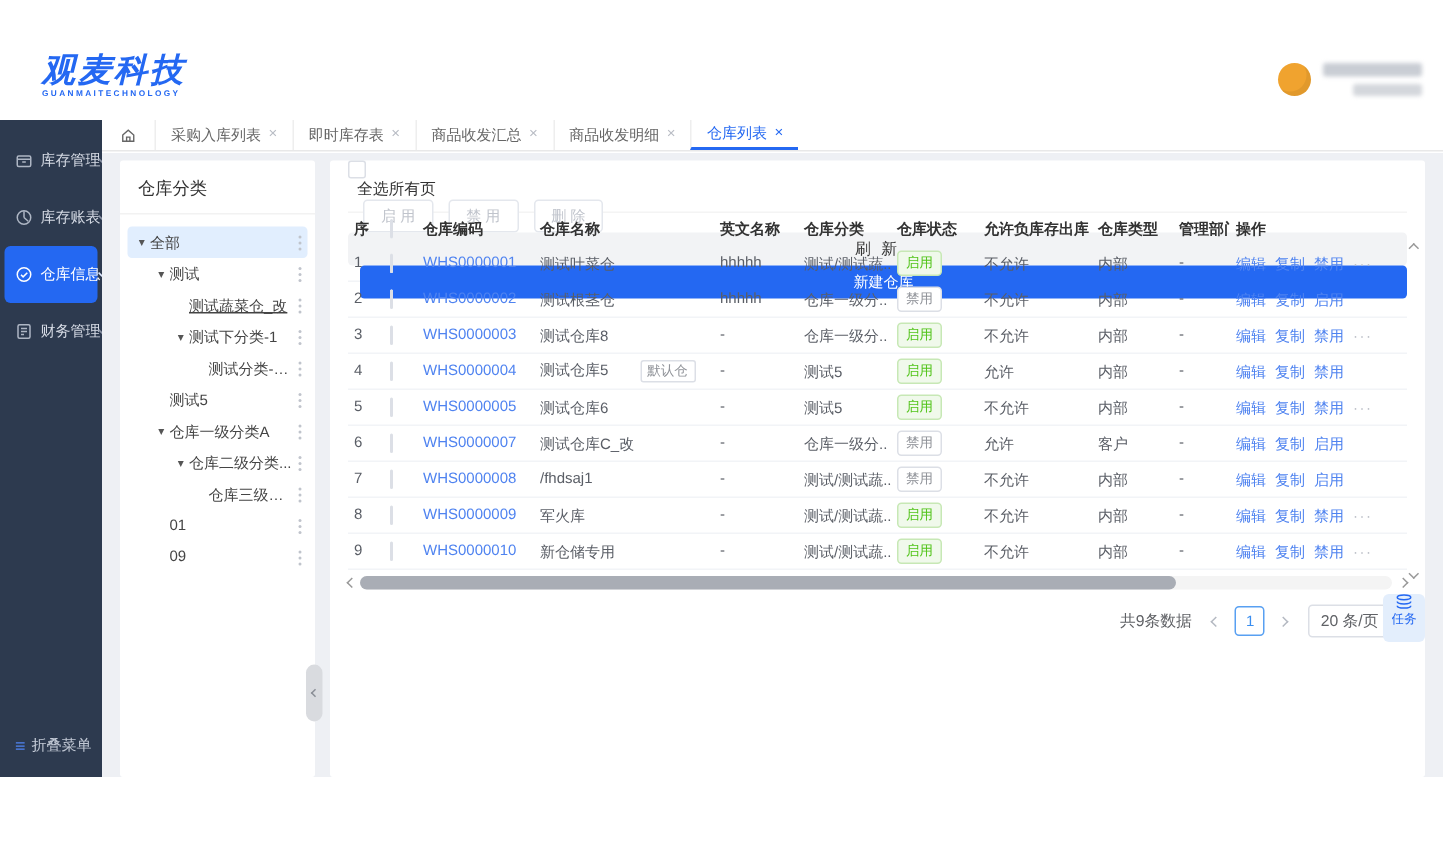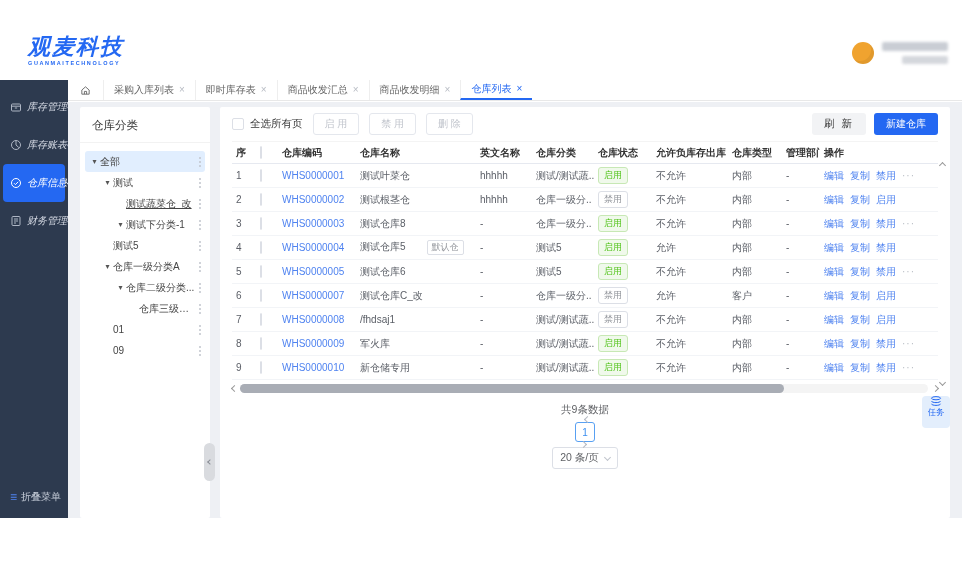--- a/index.html
+++ b/index.html
@@ -20,21 +20,21 @@
   .blur-wrap{margin-left:8px;}
   .blur-bar{background:#c9cdd4;border-radius:2px;filter:blur(1.5px);}
   .blur-bar.b1{width:66px;height:9px;}
   .blur-bar.b2{width:46px;height:8px;margin-top:5px;margin-left:20px;background:#d4d7dc;}
 
   
   .sidebar{position:absolute;left:0;top:80px;width:68px;height:438px;background:var(--side-bg);}
   .side-list{padding-top:8px;}
   .side-item{display:flex;align-items:center;height:38px;margin:0 3px;padding:0 5px 0 7px;border-radius:4px;color:#d6dbe5;cursor:pointer;}
   .side-item .s-ico{width:13px;height:13px;flex:0 0 13px;display:flex;align-items:center;color:#aeb6c4;}
-  .side-item .s-label{font-size:10px;margin-left:4px;white-space:nowrap;flex:1;font-style:italic;}
+  .side-item .s-label{font-size:10px;margin-left:4px;white-space:nowrap;flex:1;}
   .side-item .chev{width:5px;height:5px;border-right:1px solid #8b94a6;border-bottom:1px solid #8b94a6;transform:rotate(-45deg);}
   .side-item.active{background:var(--accent);color:#fff;}
   .side-item.active .s-ico{color:#fff;}
   .side-item.active .chev{border-color:#dfe9ff;}
   .collapse-menu{position:absolute;left:10px;bottom:14px;display:flex;align-items:center;color:#c3cad6;font-size:10px;cursor:pointer;}
   .collapse-menu .c-ico{color:#4f83f0;font-size:12px;margin-right:4px;line-height:1;}
 
   
   .tabbar{position:absolute;left:68px;top:80px;right:0;height:21px;background:#fff;border-bottom:1px solid #e8e8e8;display:flex;align-items:stretch;font-size:10px;color:#666;}
   .tab-home{display:flex;align-items:center;padding:0 12px;color:#666;cursor:pointer;}
@@ -50,21 +50,21 @@
   .tree-list{padding-top:8px;}
   .tree-item{display:flex;align-items:center;height:21px;margin:0 5px;border-radius:3px;font-size:10px;color:#444;cursor:pointer;}
   .tree-item.selected{background:#e1eefe;}
   .t-caret{width:11px;flex:0 0 11px;text-align:center;color:#555;font-size:8px;line-height:1;}
   .t-label{flex:1;white-space:nowrap;overflow:hidden;text-overflow:ellipsis;}
   .t-kebab{flex:0 0 10px;display:flex;justify-content:center;}
   .dot3{width:2px;height:2px;border-radius:50%;background:#c0c4cc;box-shadow:0 -4px 0 #c0c4cc,0 4px 0 #c0c4cc;}
 
   .table-card{flex:1;margin-left:10px;background:#fff;height:411px;border-radius:2px;position:relative;padding:0 12px;}
   
-  .tool-row{height:34px;display:flex;align-items:center;}
+  .tool-row{height:34px;display:flex;flex-direction:column;}
   .cbx{width:12px;height:12px;border:1px solid #dcdfe6;border-radius:2px;background:#fff;flex:0 0 12px;}
   .tool-row .sel-label{font-size:10.5px;color:#333;margin-left:6px;}
   .tool-btn{margin-left:10px;padding:3px 11px;font-size:10px;color:#c0c4cc;background:#fff;border:1px solid #e4e7ed;border-radius:3px;cursor:not-allowed;}
   .tool-spacer{flex:1;}
   .btn-refresh{padding:4px 12px;font-size:10.5px;color:#333;background:#f2f3f5;border:none;border-radius:3px;cursor:pointer;letter-spacing:2px;}
   .btn-create{margin-left:8px;padding:4px 12px;font-size:10px;color:#fff;background:var(--accent);border:none;border-radius:3px;cursor:pointer;}
 
   
   table{border-collapse:collapse;table-layout:fixed;width:706px;}
   th,td{padding:0 4px;font-size:10px;text-align:left;white-space:nowrap;overflow:hidden;}
@@ -85,21 +85,21 @@
   .hscroll{display:flex;align-items:center;height:12px;margin-top:2px;}
   .hs-arrow{width:5px;height:5px;border-right:1px solid #999;border-bottom:1px solid #999;flex:0 0 5px;cursor:pointer;}
   .hs-left{transform:rotate(135deg);} .hs-right{transform:rotate(-45deg);margin-left:2px;}
   .hs-track{flex:1;height:9px;margin:0 3px;background:#f4f4f4;border-radius:5px;position:relative;}
   .hs-thumb{position:absolute;left:0;top:0;height:9px;width:79%;background:#a9adb5;border-radius:5px;cursor:grab;}
   .vrail{position:absolute;right:3px;top:56px;width:8px;height:222px;}
   .v-arrow{position:absolute;left:1px;width:5px;height:5px;border-right:1px solid #999;border-bottom:1px solid #999;cursor:pointer;}
   .v-up{top:0;transform:rotate(-135deg);} .v-down{bottom:0;transform:rotate(45deg);}
 
   
-  .foot-row{display:flex;align-items:center;justify-content:flex-end;margin-top:9px;font-size:10.5px;color:#606266;flex-direction:column;}
+  .foot-row{display:flex;align-items:center;justify-content:flex-end;margin-top:9px;font-size:10.5px;color:#606266;}
   .pg-arrow{width:5px;height:5px;border-right:1px solid #b4b9c2;border-bottom:1px solid #b4b9c2;cursor:pointer;}
   .pg-prev{transform:rotate(135deg);margin:0 10px 0 14px;}
   .pg-next{transform:rotate(-45deg);margin:0 14px 0 10px;}
   .pg-page{width:20px;height:20px;border:1px solid #58a0f2;border-radius:3px;color:#3a8ef0;display:flex;align-items:center;justify-content:center;font-size:10px;cursor:pointer;}
   .pg-size{display:flex;align-items:center;border:1px solid #dcdfe6;border-radius:3px;padding:3px 7px;color:#606266;cursor:pointer;background:#fff;justify-content:center;}
   .pg-size .chev-down{width:5px;height:5px;border-right:1px solid #c0c4cc;border-bottom:1px solid #c0c4cc;transform:rotate(45deg);margin-left:6px;margin-top:-2px;}
 
   
   .task-fab{position:absolute;right:12px;top:396px;width:28px;height:32px;background:#e3eefc;border-radius:4px;display:flex;flex-direction:column;align-items:center;justify-content:center;cursor:pointer;}
   .task-fab .t-ico{color:var(--accent);line-height:1;}
@@ -228,20 +228,27 @@
           <div class="tree-item" style="padding-left: 30px; text-decoration: underline;">
             <span class="t-caret"></span>
             <span class="t-label">测试蔬菜仓_改</span>
             <span class="t-kebab">
               <span class="dot3"></span>
             </span>
           </div>
           <div class="tree-item" style="padding-left: 30px;">
             <span class="t-caret">▾</span>
             <span class="t-label">测试下分类-1</span>
+            <span class="t-kebab">
+              <span class="dot3"></span>
+            </span>
+          </div>
+          <div class="tree-item" style="padding-left: 43px;">
+            <span class="t-caret"></span>
+            <span class="t-label">测试分类-1-1</span>
             <span class="t-kebab">
               <span class="dot3"></span>
             </span>
           </div>
           <div class="tree-item" style="padding-left: 17px;">
             <span class="t-caret"></span>
             <span class="t-label">测试5</span>
             <span class="t-kebab">
               <span class="dot3"></span>
             </span>

